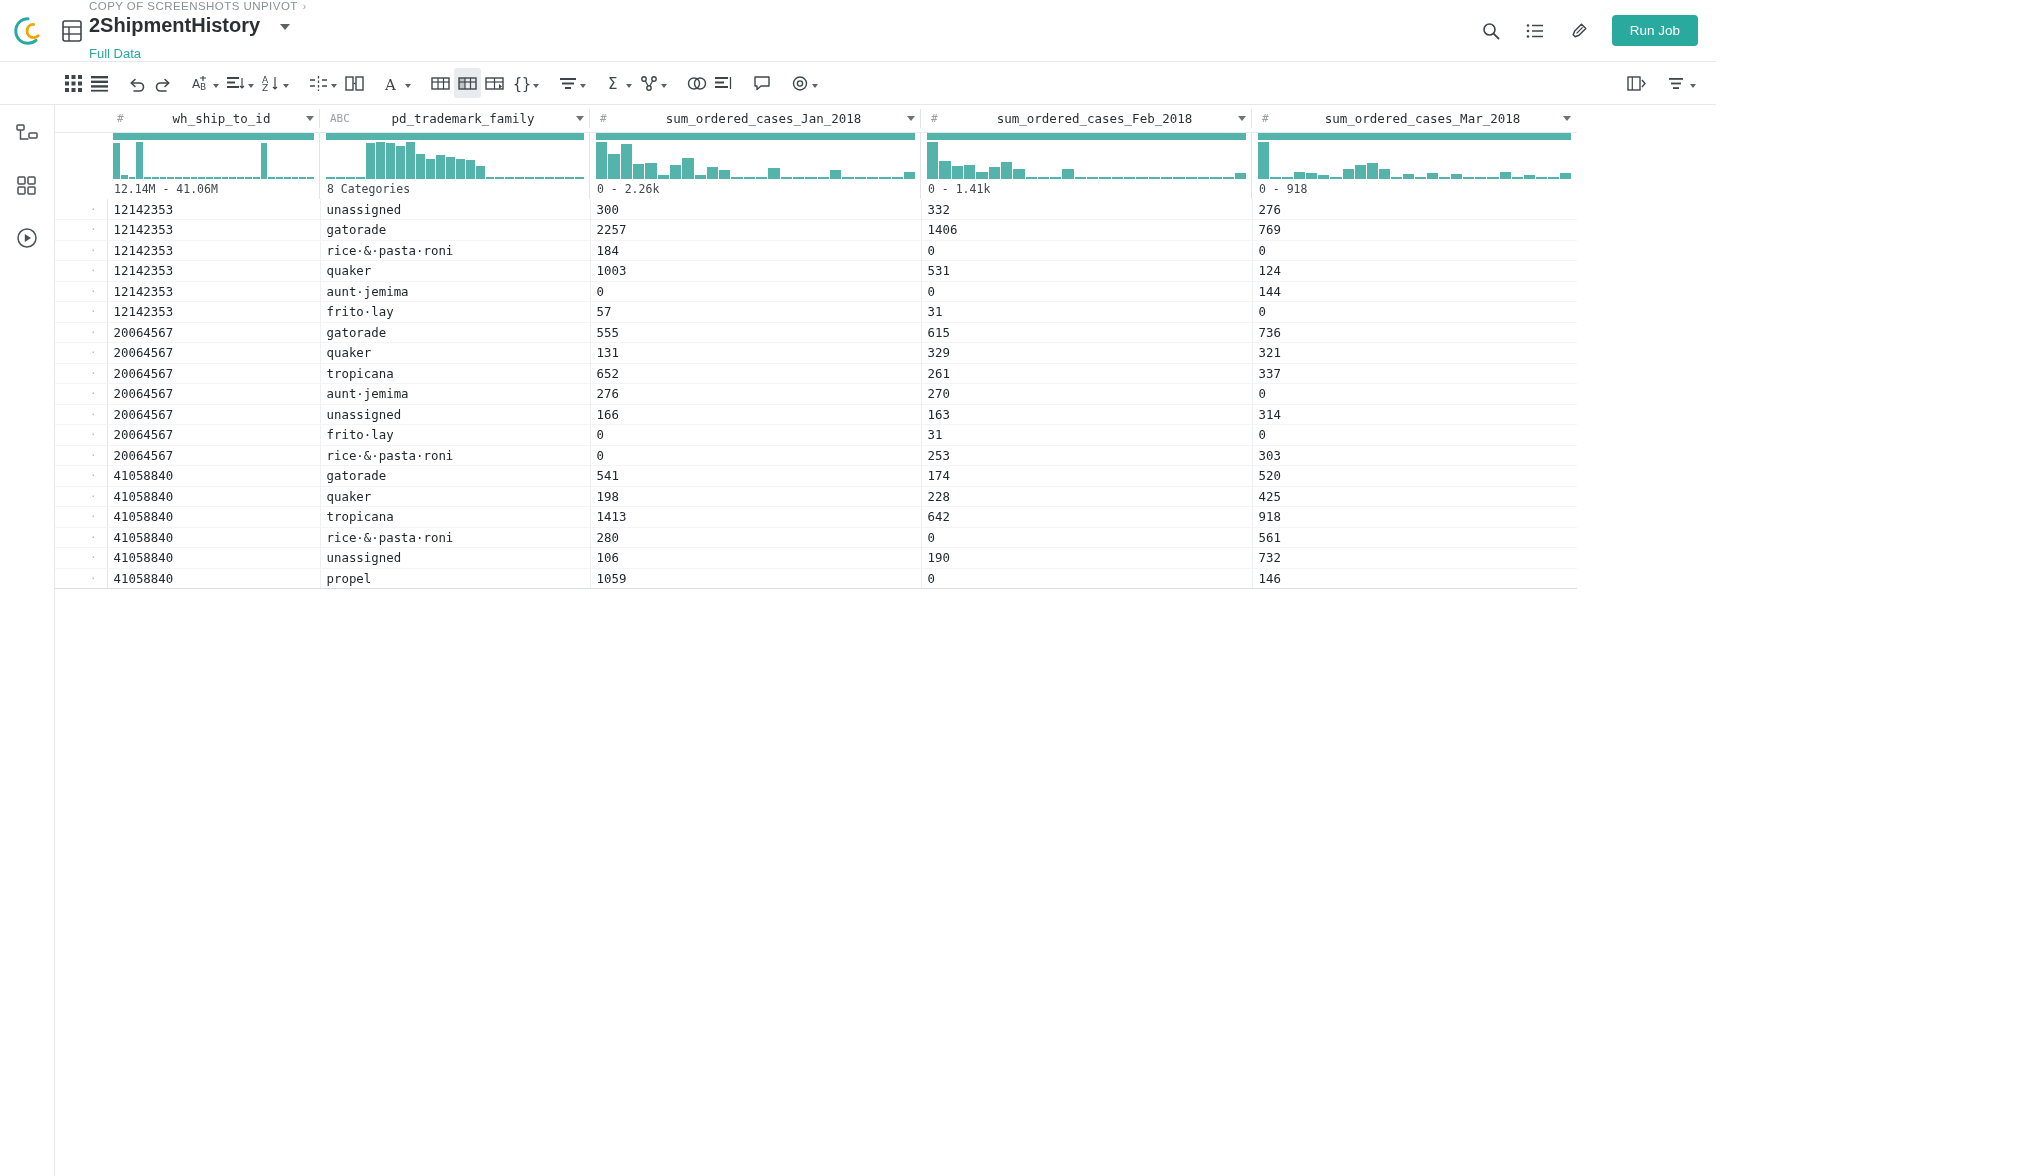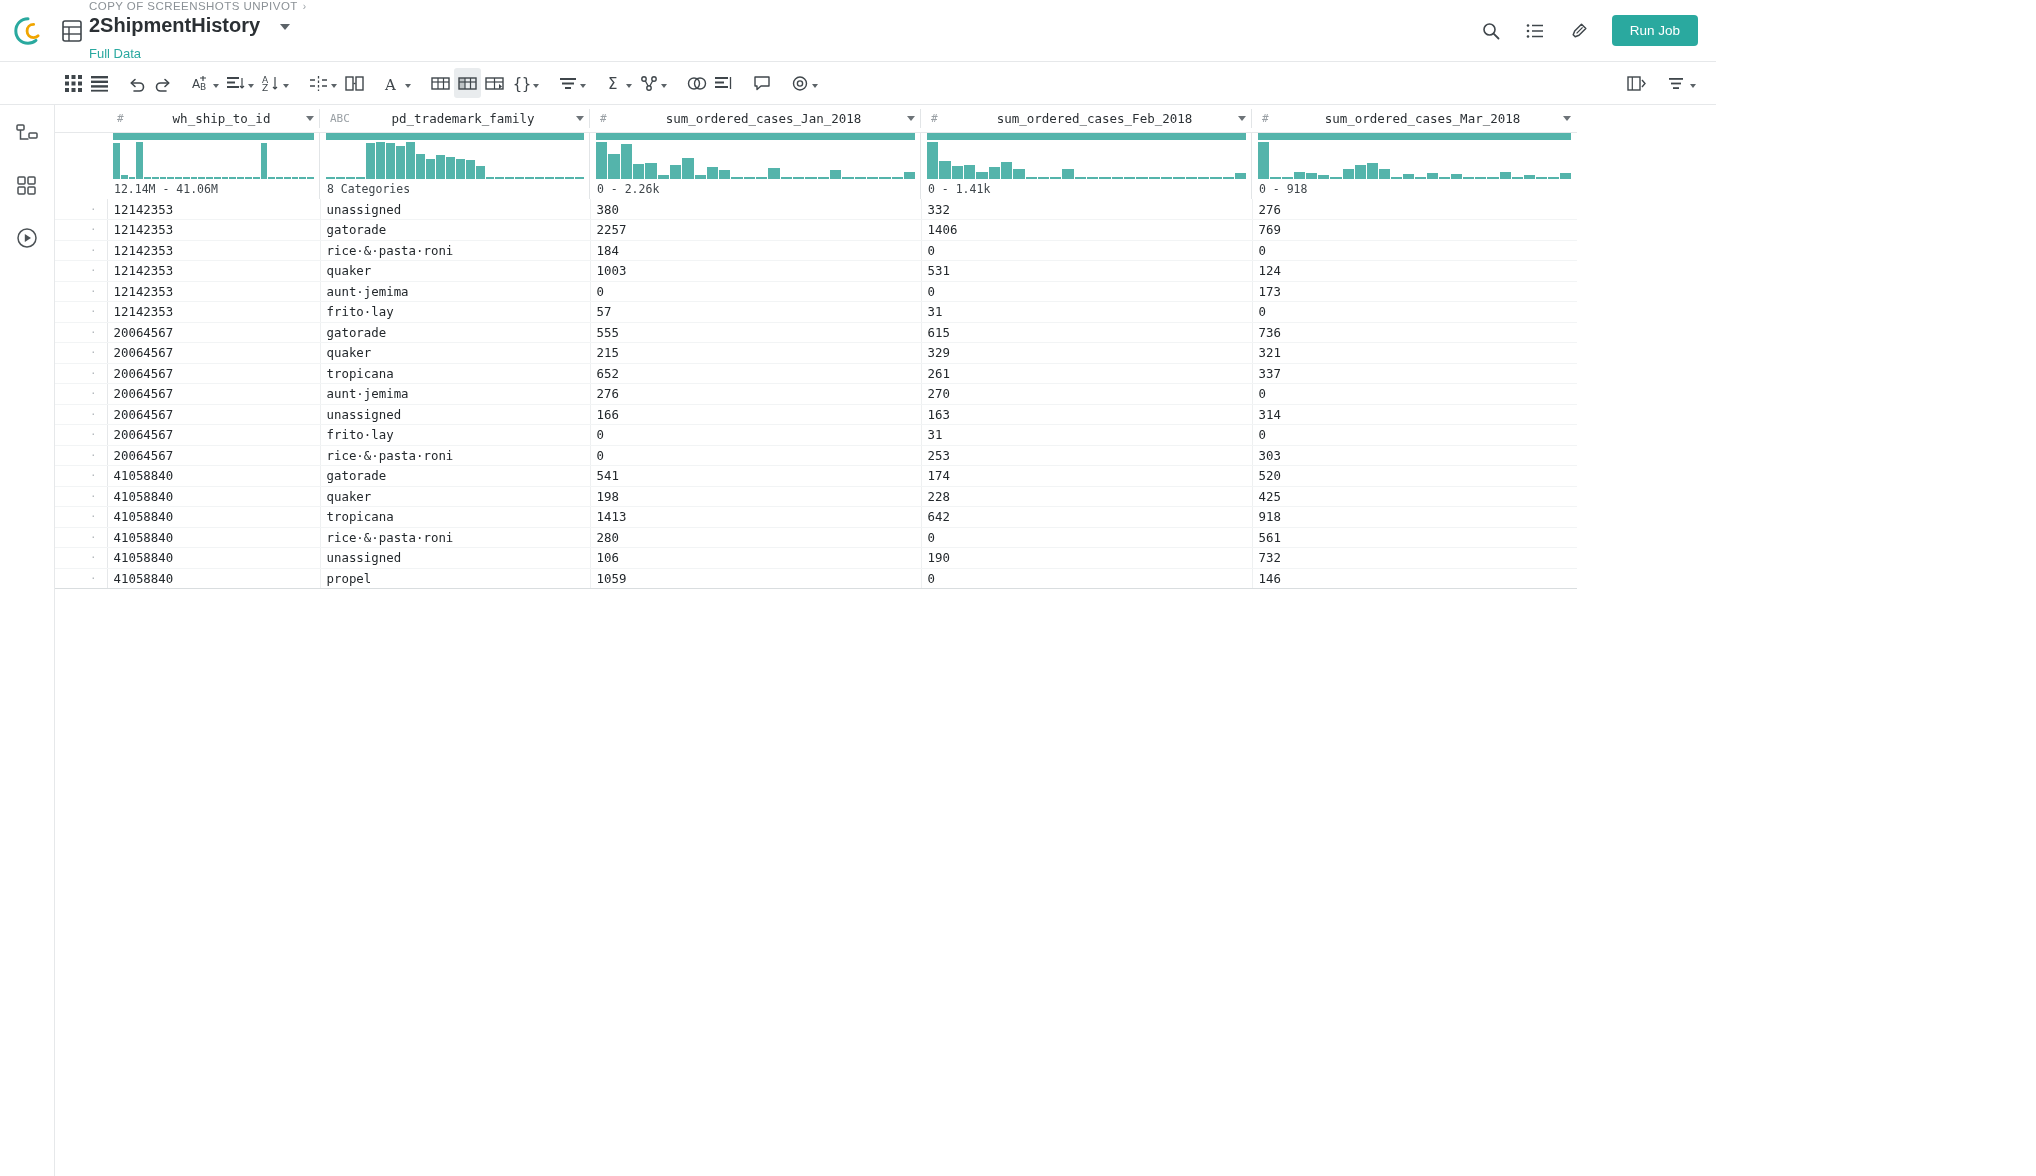--- a/index.html
+++ b/index.html
@@ -807,21 +807,21 @@
               </div>
             </td>
           </tr>
         </thead>
 
         <tbody id="rows-body">
             <tr>
               <td class="gutter gutter-line">·</td>
               <td class="sep-col">12142353</td>
               <td class="sep-col">unassigned</td>
-              <td class="sep-col">380</td>
+              <td class="sep-col">300</td>
               <td class="sep-col">332</td>
               <td class="">276</td>
             </tr>
             <tr>
               <td class="gutter gutter-line">·</td>
               <td class="sep-col">12142353</td>
               <td class="sep-col">gatorade</td>
               <td class="sep-col">2257</td>
               <td class="sep-col">1406</td>
               <td class="">769</td>
@@ -841,21 +841,21 @@
               <td class="sep-col">1003</td>
               <td class="sep-col">531</td>
               <td class="">124</td>
             </tr>
             <tr>
               <td class="gutter gutter-line">·</td>
               <td class="sep-col">12142353</td>
               <td class="sep-col">aunt·jemima</td>
               <td class="sep-col">0</td>
               <td class="sep-col">0</td>
-              <td class="">173</td>
+              <td class="">144</td>
             </tr>
             <tr>
               <td class="gutter gutter-line">·</td>
               <td class="sep-col">12142353</td>
               <td class="sep-col">frito·lay</td>
               <td class="sep-col">57</td>
               <td class="sep-col">31</td>
               <td class="">0</td>
             </tr>
             <tr>
@@ -863,21 +863,21 @@
               <td class="sep-col">20064567</td>
               <td class="sep-col">gatorade</td>
               <td class="sep-col">555</td>
               <td class="sep-col">615</td>
               <td class="">736</td>
             </tr>
             <tr>
               <td class="gutter gutter-line">·</td>
               <td class="sep-col">20064567</td>
               <td class="sep-col">quaker</td>
-              <td class="sep-col">215</td>
+              <td class="sep-col">131</td>
               <td class="sep-col">329</td>
               <td class="">321</td>
             </tr>
             <tr>
               <td class="gutter gutter-line">·</td>
               <td class="sep-col">20064567</td>
               <td class="sep-col">tropicana</td>
               <td class="sep-col">652</td>
               <td class="sep-col">261</td>
               <td class="">337</td>

